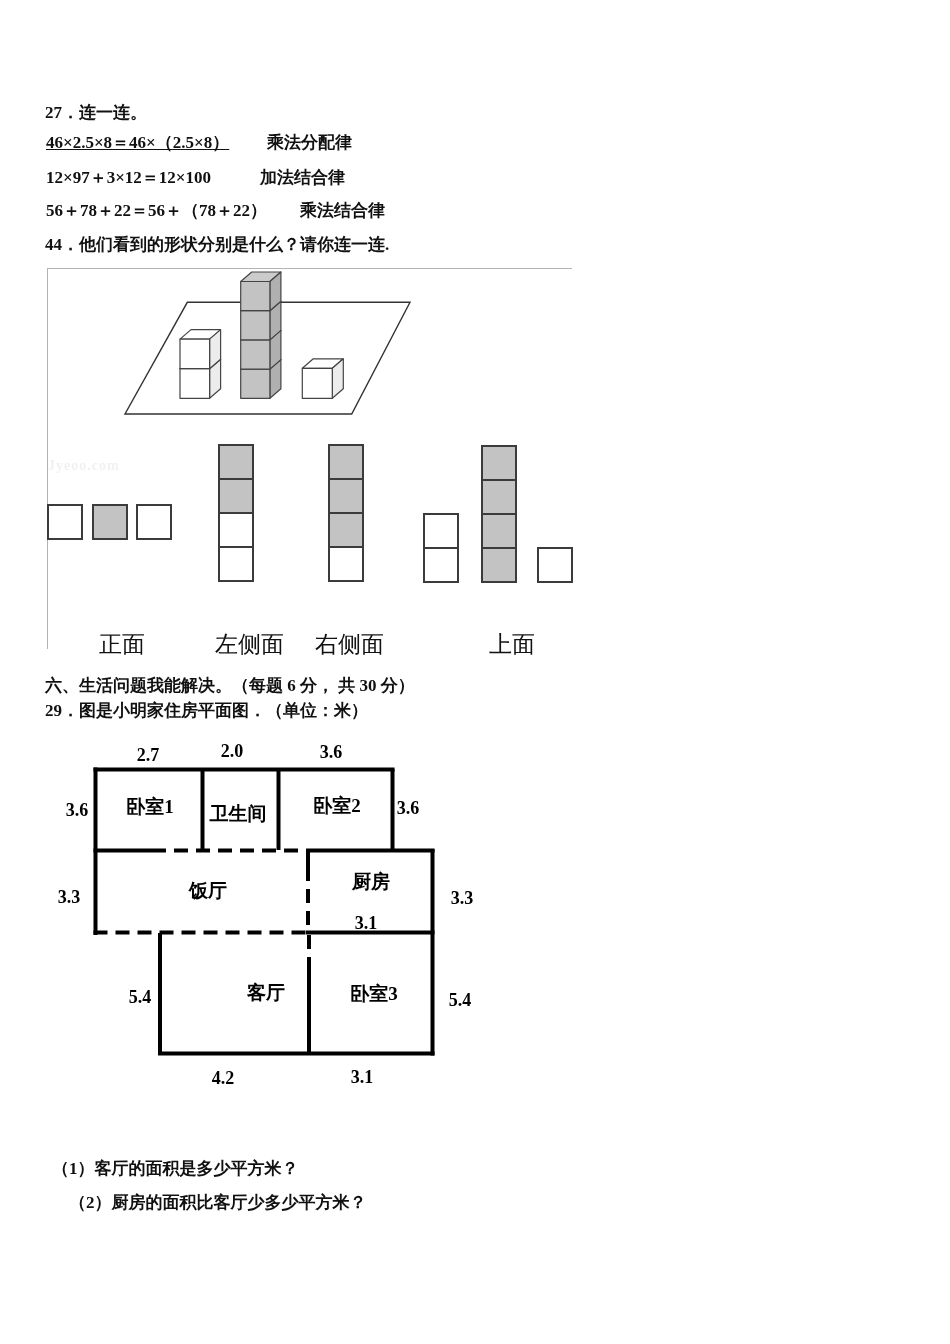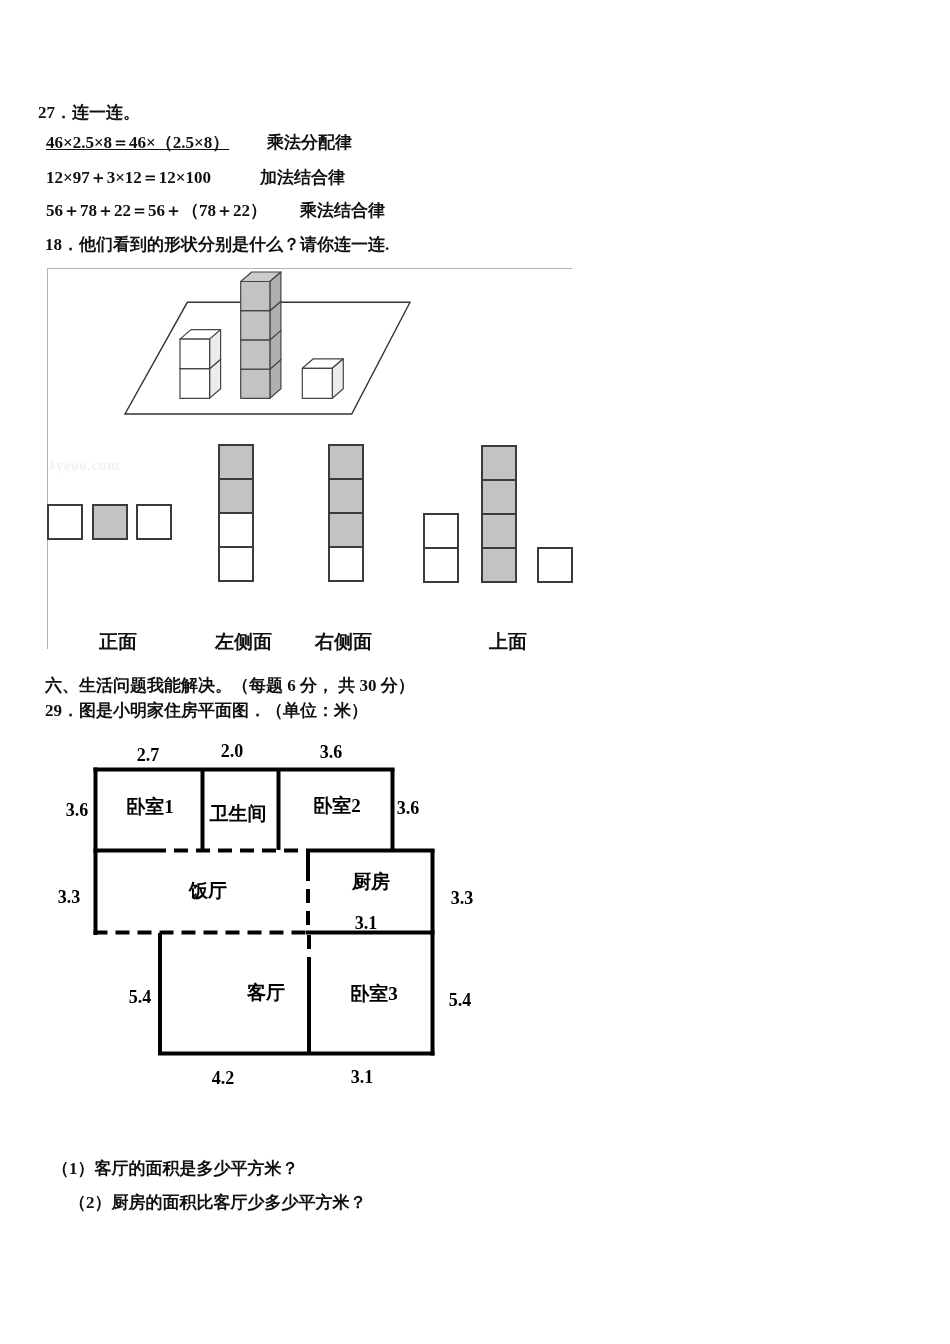--- a/index.html
+++ b/index.html
@@ -17,41 +17,41 @@
     position:absolute; left:47px; top:268px; width:525px; height:381px;
     border-top:1px solid #b3b3b3; border-left:1px solid #b3b3b3;
   }
   
   .vcol { position:absolute; }
   .vcol .cell {
     width:36px; height:36px; border:2px solid #3b3b3b; background:#fff;
   }
   .vcol .cell + .cell { margin-top:-2px; }
   .vcol .cell.gray { background:#c3c3c3; }
-  .view-label { font-size:19px; font-weight:700; }
+  .view-label { font-size:23px; font-weight:400; }
   svg { position:absolute; overflow:visible; }
   .wall  { stroke:#000; stroke-width:4; fill:none; }
   .wall.dash { stroke-dasharray:14 8; }
   .room-t { font-size:19px; font-weight:700; fill:#000; text-anchor:middle; }
   .dim-t  { font-size:18px; font-weight:700; fill:#000; text-anchor:middle; }
 </style>
 </head>
 <body>
 
 <div id="page">
 
-  <div class="abs txt" style="left:38px; top:103px;">27．连一连。</div>
+  <div class="abs txt" style="left:45px; top:103px;">27．连一连。</div>
   <div class="abs txt" style="left:46px; top:133px;text-decoration:underline;">46×2.5×8＝46×（2.5×8）</div>
   <div class="abs txt" style="left:267px; top:133px;">乘法分配律</div>
   <div class="abs txt" style="left:46px; top:168px;">12×97＋3×12＝12×100</div>
   <div class="abs txt" style="left:260px; top:168px;">加法结合律</div>
   <div class="abs txt" style="left:46px; top:201px;">56＋78＋22＝56＋（78＋22）</div>
   <div class="abs txt" style="left:300px; top:201px;">乘法结合律</div>
 
-  <div class="abs txt" style="left:45px; top:235px;">18．他们看到的形状分别是什么？请你连一连.</div>
+  <div class="abs txt" style="left:45px; top:235px;">44．他们看到的形状分别是什么？请你连一连.</div>
 
   <div class="figbox"></div>
 
   <svg id="cube-svg" style="left:90px; top:268px;" width="370" height="160" viewBox="90 268 370 160">
     <polygon points="187.3,302.3 410,302.3 351.7,414 125,414" fill="#ffffff" stroke="#333" stroke-width="1.4"></polygon>
     <g id="cube-group">
         <polygon points="180,368.7 191,359.2 220.6,359.2 209.6,368.7" fill="#ffffff" stroke="#444" stroke-width="1.2" stroke-linejoin="round"></polygon>
         <polygon points="209.6,368.7 220.6,359.2 220.6,388.8 209.6,398.3" fill="#ececec" stroke="#444" stroke-width="1.2" stroke-linejoin="round"></polygon>
         <rect x="180" y="368.7" width="29.6" height="29.6" fill="#ffffff" stroke="#444" stroke-width="1.2" stroke-linejoin="round"></rect>
         <polygon points="180,339.1 191,329.6 220.6,329.6 209.6,339.1" fill="#ffffff" stroke="#444" stroke-width="1.2" stroke-linejoin="round"></polygon>

